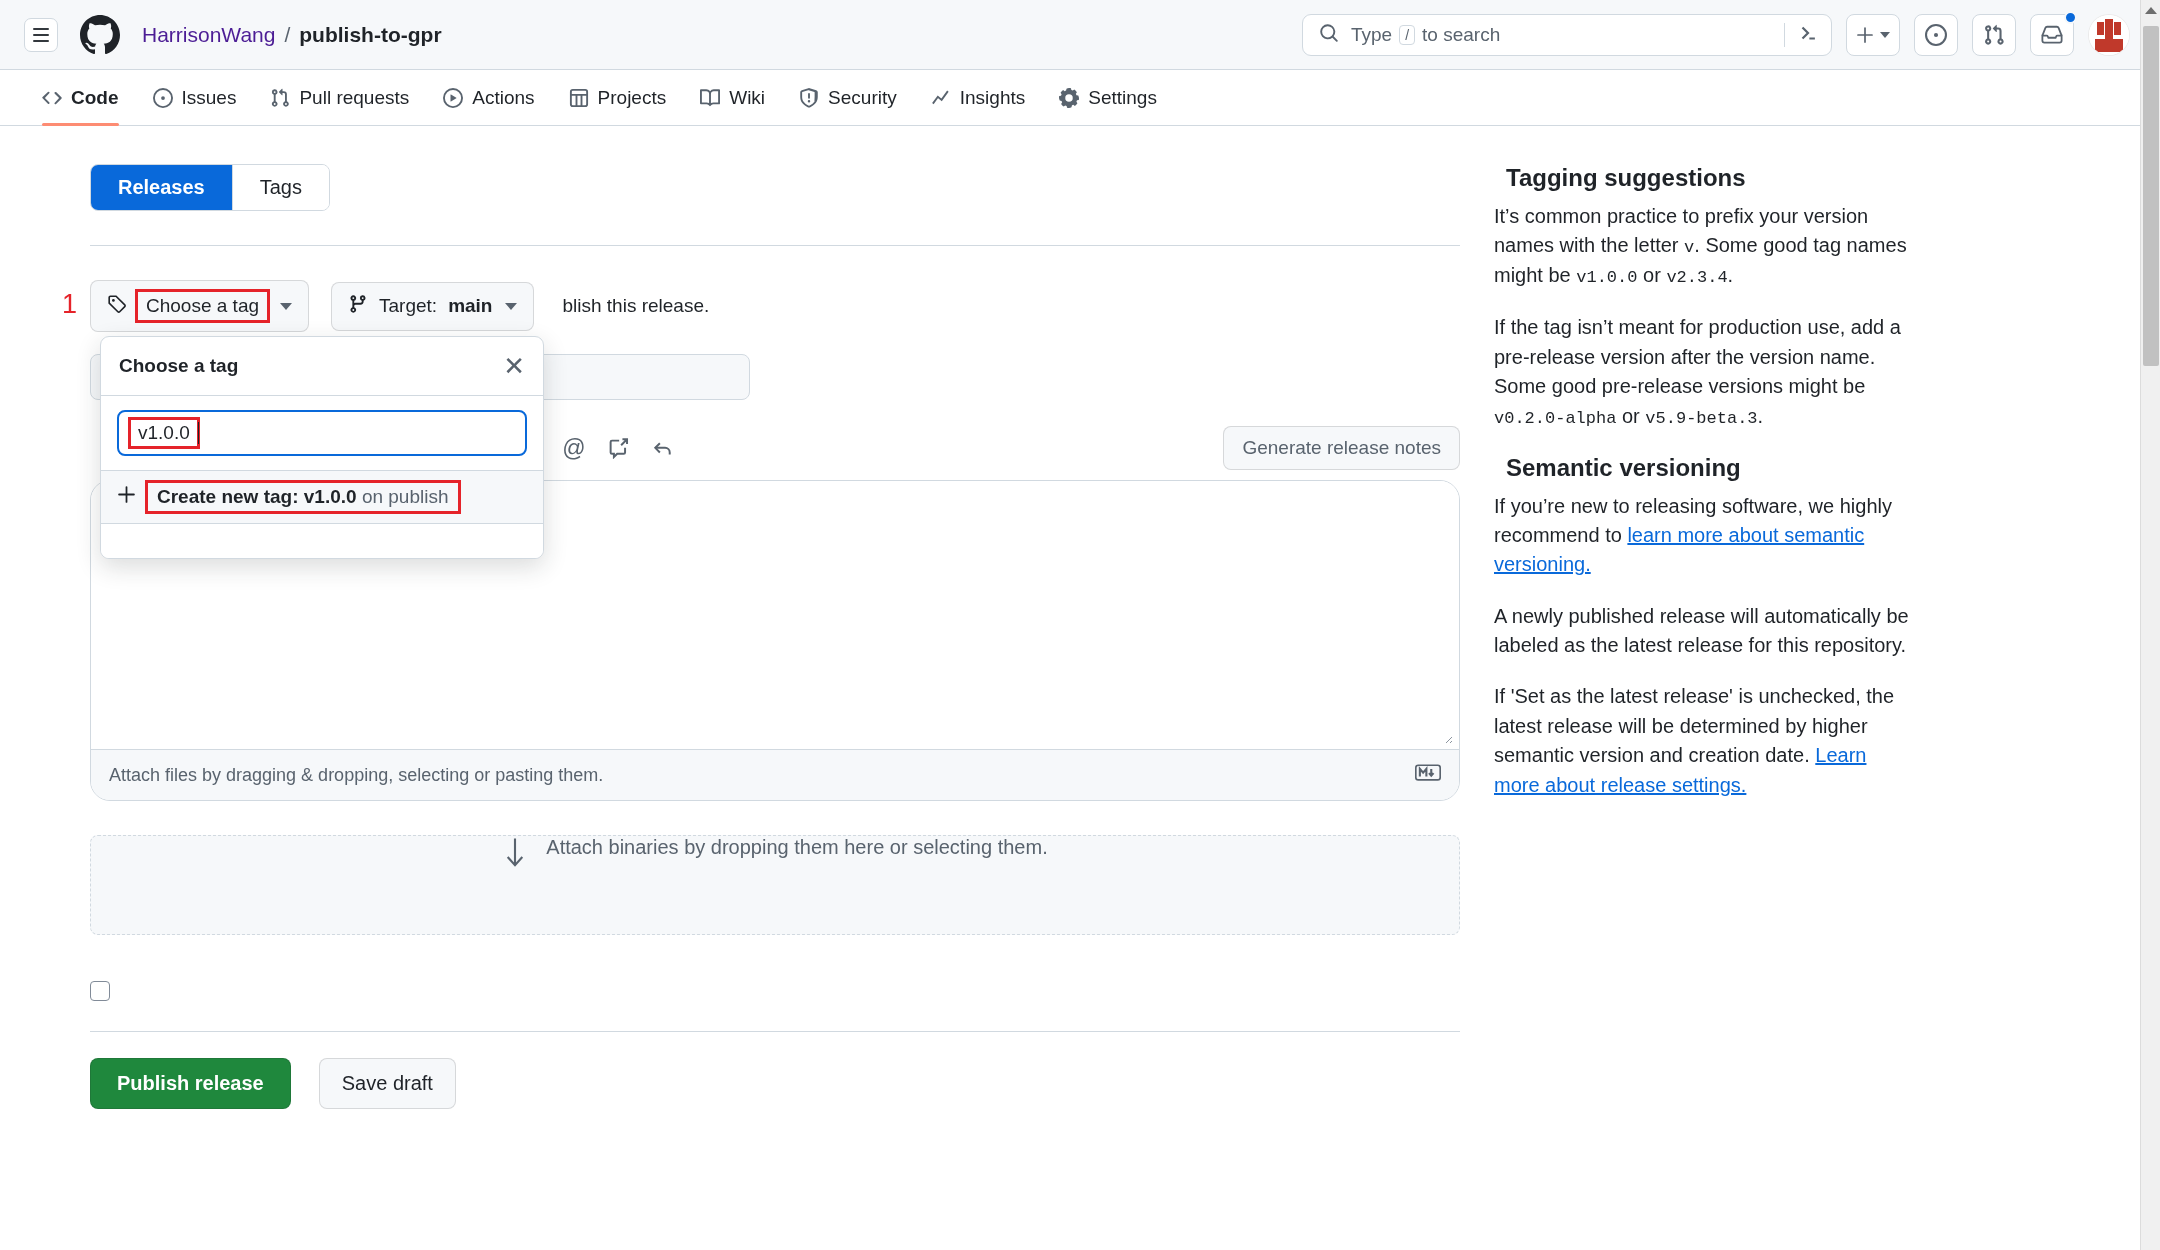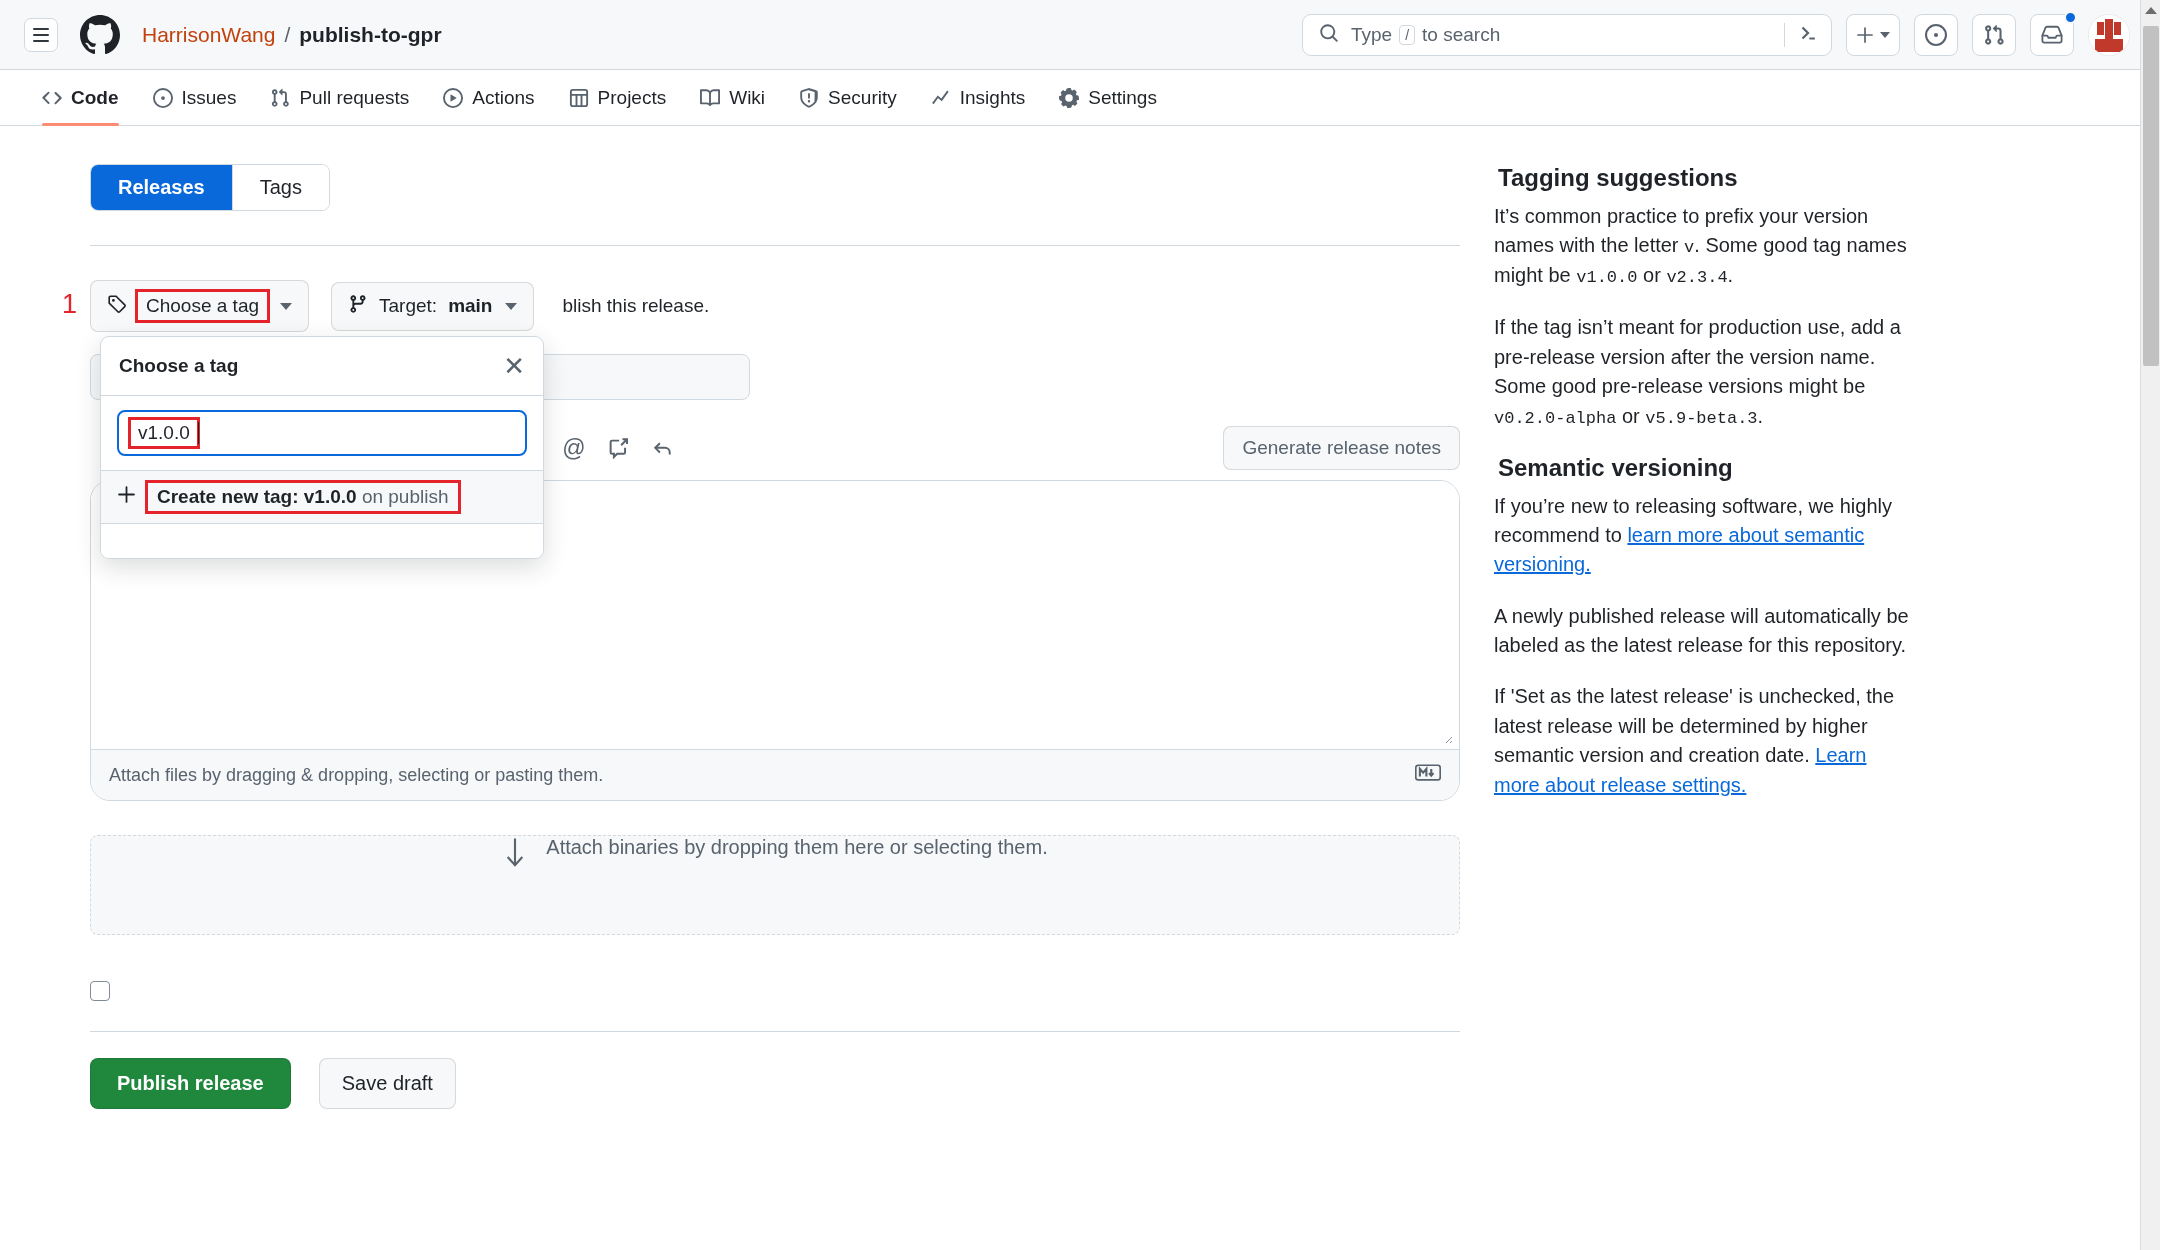--- a/index.html
+++ b/index.html
@@ -23,21 +23,21 @@
     position: relative;
   }
   .hamburger {
     width: 34px; height: 34px; border:1px solid #d1d9e0; border-radius:7px;
     background:#ffffff; display:flex; flex-direction:column; justify-content:center;
     align-items:center; gap:4px; cursor:pointer; flex:none;
   }
   .hamburger i { display:block; width:16px; height:2px; background:#33383d; border-radius:1px;}
   .gh-logo { margin-left: 22px; flex:none; display:flex; align-items:center;}
   .breadcrumb { margin-left: 22px; font-size: 21px; display:flex; align-items:center; gap:9px; white-space:nowrap;}
-  .breadcrumb .owner { color:#c2410c; }
+  .breadcrumb .owner { color:#4c1d95; }
   .breadcrumb .sep { color:#59636e; }
   .breadcrumb .repo { font-weight:bold; color:#1f2328; }
 
   .topright { margin-left:auto; display:flex; align-items:center; gap:14px;}
   .searchbox {
     width: 530px; height: 42px; border:1px solid #d1d9e0; border-radius:9px;
     background:#ffffff; display:flex; align-items:center; padding: 0 12px 0 16px;
     gap: 12px; cursor:text;
   }
   .searchbox .ph { color:#59636e; font-size:19px; display:flex; align-items:center; gap:7px;}
@@ -185,21 +185,21 @@
   .btn-green {
     background:#1f883d; color:#ffffff; border:1px solid rgba(31,35,40,.15); border-radius:8px;
     padding: 13px 26px; font-size:20px; font-weight:600; cursor:pointer;
   }
   .btn-plain {
     background:#f6f8fa; color:#1f2328; border:1px solid rgba(31,35,40,.15); border-radius:8px;
     padding: 13px 22px; font-size:20px; cursor:pointer;
   }
 
   
-  .side h3 { font-size:24px; margin: 0 0 10px 4px; font-weight:600;}
+  .side h3 { font-size:24px; margin: 0 0 10px 12px; font-weight:600;}
   .side p { font-size:20px; line-height: 1.47; margin: 0 0 22px 0; color:#1f2328;}
   .side code, .mono { font-family:"Liberation Mono", monospace; font-size:17px; }
   .side a { color:#0969da; text-decoration: underline; }
   .side-block2 { margin-top: 26px; }
 
   
   .scrollbar {
     position:absolute; top:0; right:0; width: 20px; height: 1250px; background:#f0f0f0;
     border-left:1px solid #dcdcdc;
   }

